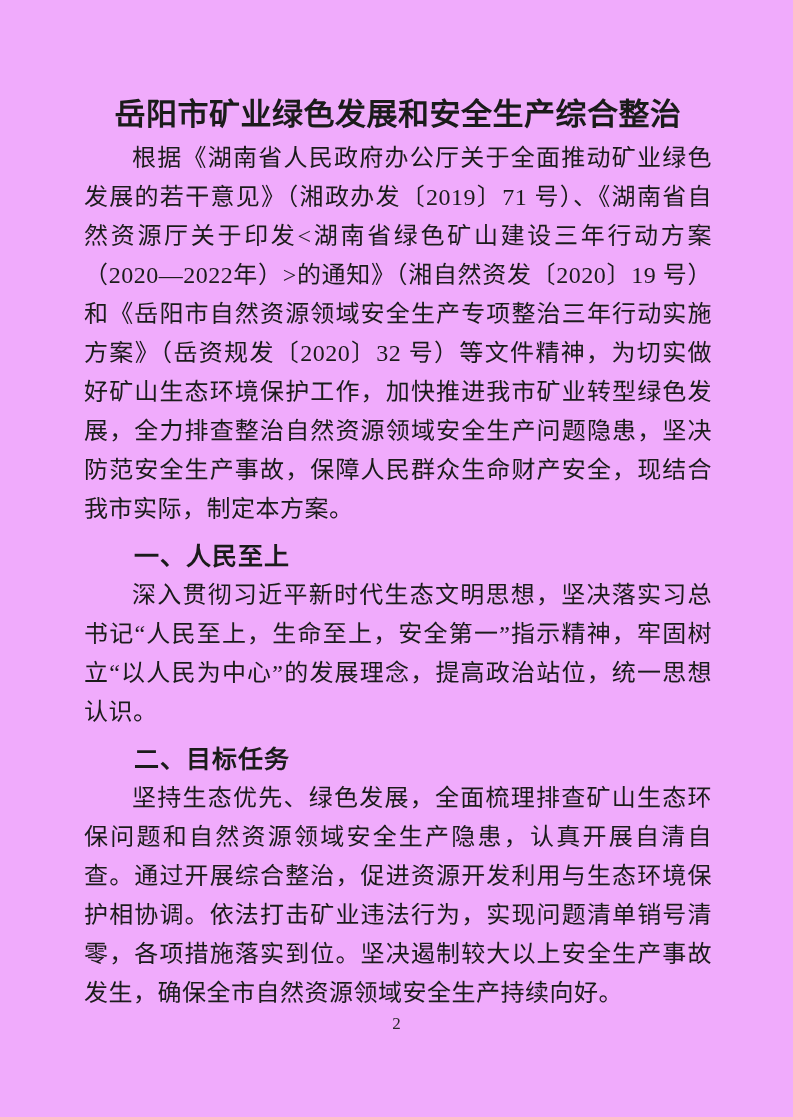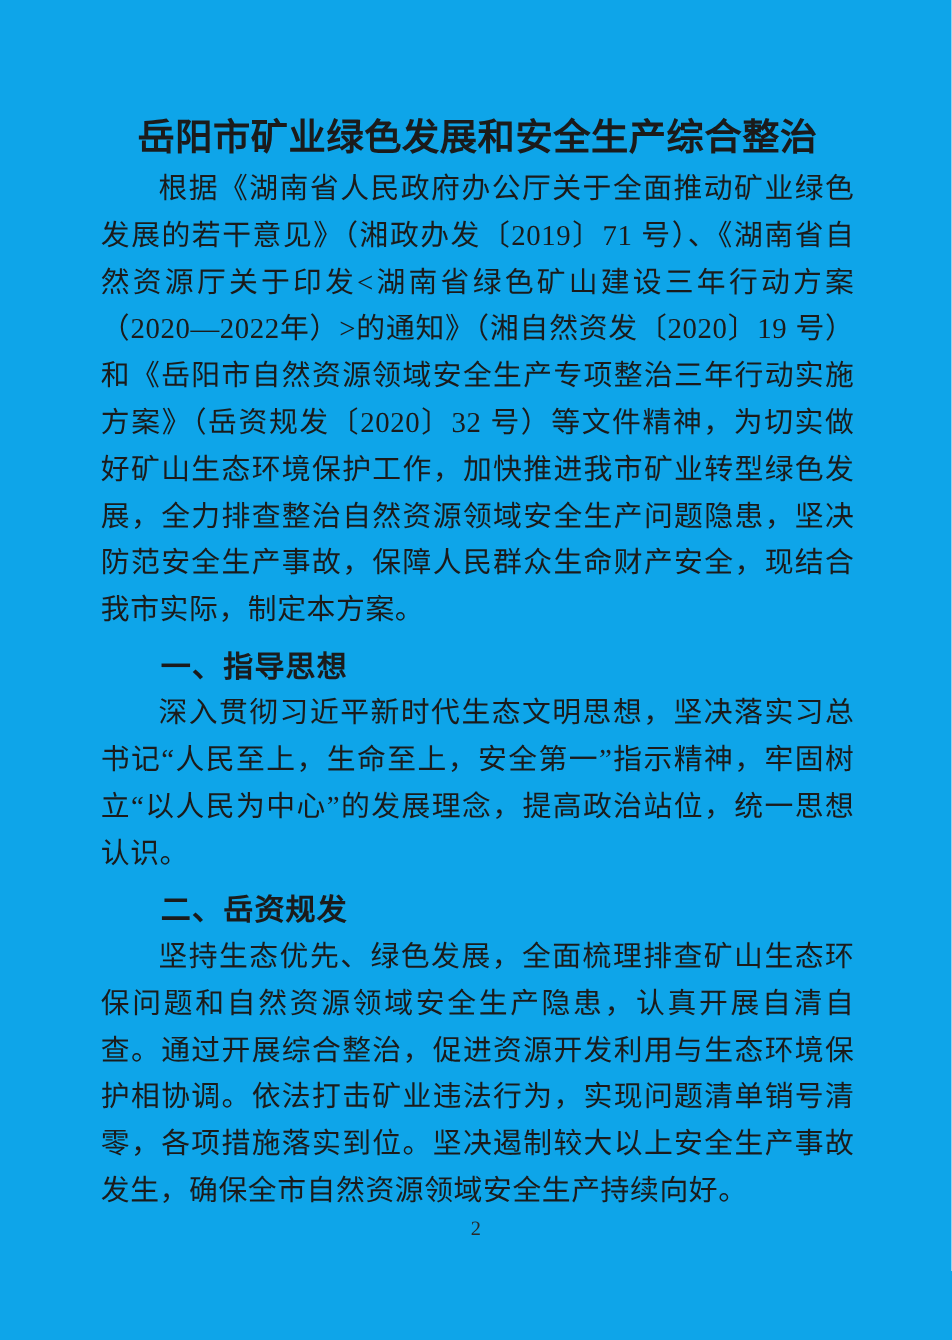--- a/index.html
+++ b/index.html
@@ -6,21 +6,21 @@
   html, body {
     margin: 0;
     padding: 0;
     background: #ffffff;
   }
   .page {
     position: relative;
     width: 793px;
     height: 1117px;
     margin: 0 auto;
-    background: #0ea5e9;
+    background: #f0abfc;
     overflow: hidden;
     color: #1b1b1b;
     font-family: "Liberation Serif", "DejaVu Serif", serif;
   }
   .content {
     position: absolute;
     top: 0;
     left: 84px;
     width: 628px;
   }
@@ -73,24 +73,24 @@
 
 <div class="page">
   <div class="content">
 
     <h1 class="doc-title">
       <span class="title-line">岳阳市矿业绿色发展和安全生产综合整治</span>
     </h1>
 
     <p class="para first">根据《湖南省人民政府办公厅关于全面推动矿业绿色发展的若干意见》（湘政办发〔2019〕71 号）、《湖南省自然资源厅关于印发&lt;湖南省绿色矿山建设三年行动方案（2020—2022年）&gt;的通知》（湘自然资发〔2020〕19 号）和《岳阳市自然资源领域安全生产专项整治三年行动实施方案》（岳资规发〔2020〕32 号）等文件精神，为切实做好矿山生态环境保护工作，加快推进我市矿业转型绿色发展，全力排查整治自然资源领域安全生产问题隐患，坚决防范安全生产事故，保障人民群众生命财产安全，现结合我市实际，制定本方案。</p>
 
-    <h2 class="section-heading">一、指导思想</h2>
+    <h2 class="section-heading">一、人民至上</h2>
 
     <p class="para">深入贯彻习近平新时代生态文明思想，坚决落实习总书记“人民至上，生命至上，安全第一”指示精神，牢固树立“以人民为中心”的发展理念，提高政治站位，统一思想认识。</p>
 
-    <h2 class="section-heading">二、岳资规发</h2>
+    <h2 class="section-heading">二、目标任务</h2>
 
     <p class="para">坚持生态优先、绿色发展，全面梳理排查矿山生态环保问题和自然资源领域安全生产隐患，认真开展自清自查。通过开展综合整治，促进资源开发利用与生态环境保护相协调。依法打击矿业违法行为，实现问题清单销号清零，各项措施落实到位。坚决遏制较大以上安全生产事故发生，确保全市自然资源领域安全生产持续向好。</p>
 
   </div>
 
   <div class="page-footer">2</div>
 </div>
 
 </body></html>

